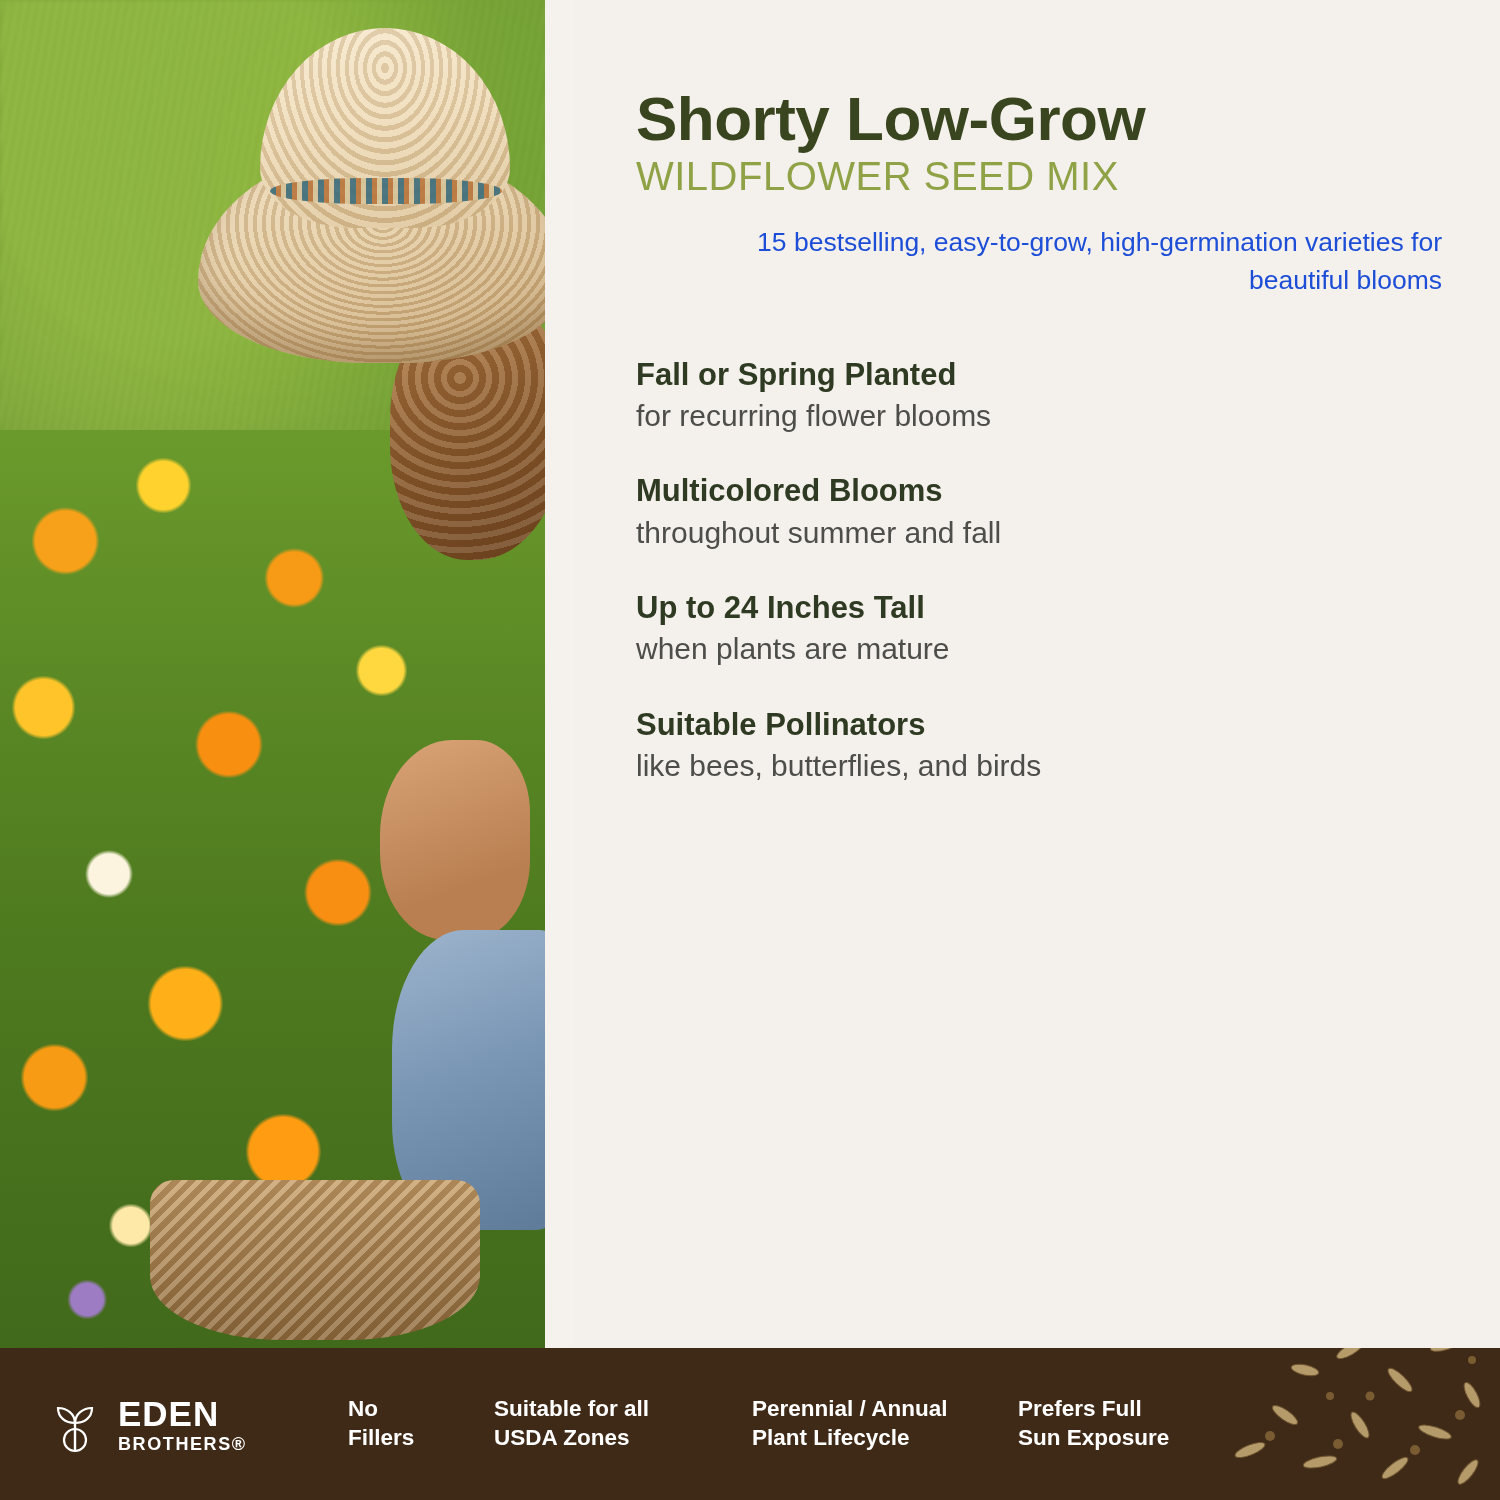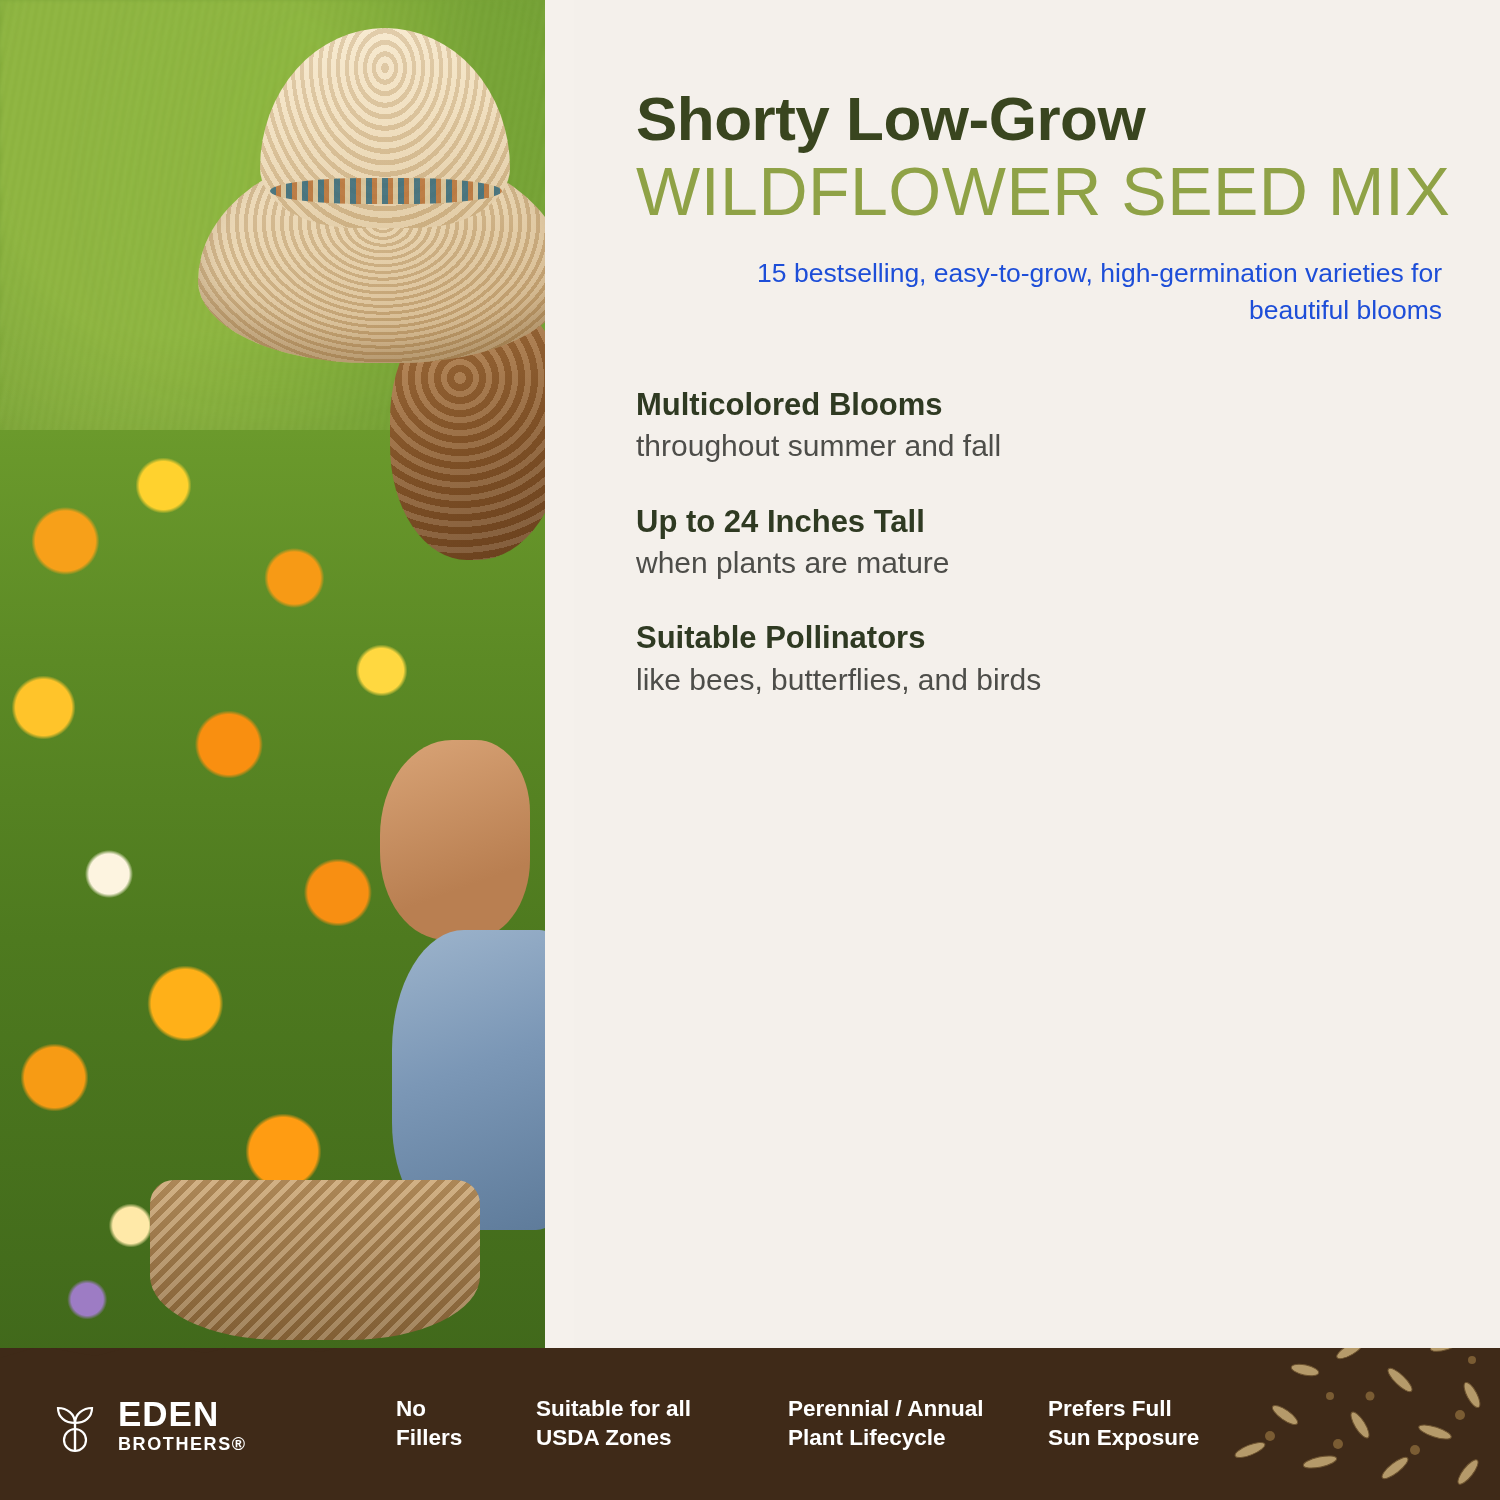--- a/index.html
+++ b/index.html
@@ -143,21 +143,21 @@
   }
   .title {
     font-size: 62px;
     font-weight: 700;
     color: #39451f;
     letter-spacing: -0.5px;
     line-height: 1.05;
     margin: 0 0 4px 0;
   }
   .subtitle {
-    font-size: 68px;
+    font-size: 40px;
     font-weight: 400;
     color: #8fa246;
     letter-spacing: 0.5px;
     line-height: 1.08;
     margin: 0 0 26px 0;
   }
   .lede {
     font-size: 26.5px;
     color: #1d4ed8;
     line-height: 1.42;
@@ -206,21 +206,21 @@
   .logo {
     display: flex;
     align-items: center;
     gap: 16px;
     width: 300px;
   }
   .logo .mark { width: 54px; height: 62px; flex: none; }
   .logo .words { color: #ffffff; line-height: 1; }
   .logo .words .l1 { font-size: 35px; font-weight: 700; letter-spacing: 1px; }
   .logo .words .l2 { font-size: 18px; font-weight: 700; letter-spacing: 1.6px; margin-top: 4px; }
-  .badges { display: flex; align-items: flex-start; gap: 0; margin-left: 48px; }
+  .badges { display: flex; align-items: flex-start; gap: 6px; }
   .badge {
     color: #ffffff;
     font-size: 22.5px;
     font-weight: 700;
     line-height: 1.28;
     white-space: pre-line;
   }
   .badge.b1 { width: 140px; }
   .badge.b2 { width: 252px; }
   .badge.b3 { width: 232px; }
@@ -253,20 +253,24 @@
       <div class="band"></div>
     </div>
   </div>
 
   <div class="content">
     <h1 class="title">Shorty Low-Grow</h1>
     <h2 class="subtitle">WILDFLOWER SEED MIX</h2>
     <p class="lede">15 bestselling, easy-to-grow, high-germination varieties for beautiful blooms</p>
 
     <ul class="features">
+      <li class="feature">
+        <div class="fh">Fall or Spring Planted</div>
+        <div class="fs">for recurring flower blooms</div>
+      </li>
       <li class="feature">
         <div class="fh">Multicolored Blooms</div>
         <div class="fs">throughout summer and fall</div>
       </li>
       <li class="feature">
         <div class="fh">Up to 24 Inches Tall</div>
         <div class="fs">when plants are mature</div>
       </li>
       <li class="feature">
         <div class="fh">Suitable Pollinators</div>

